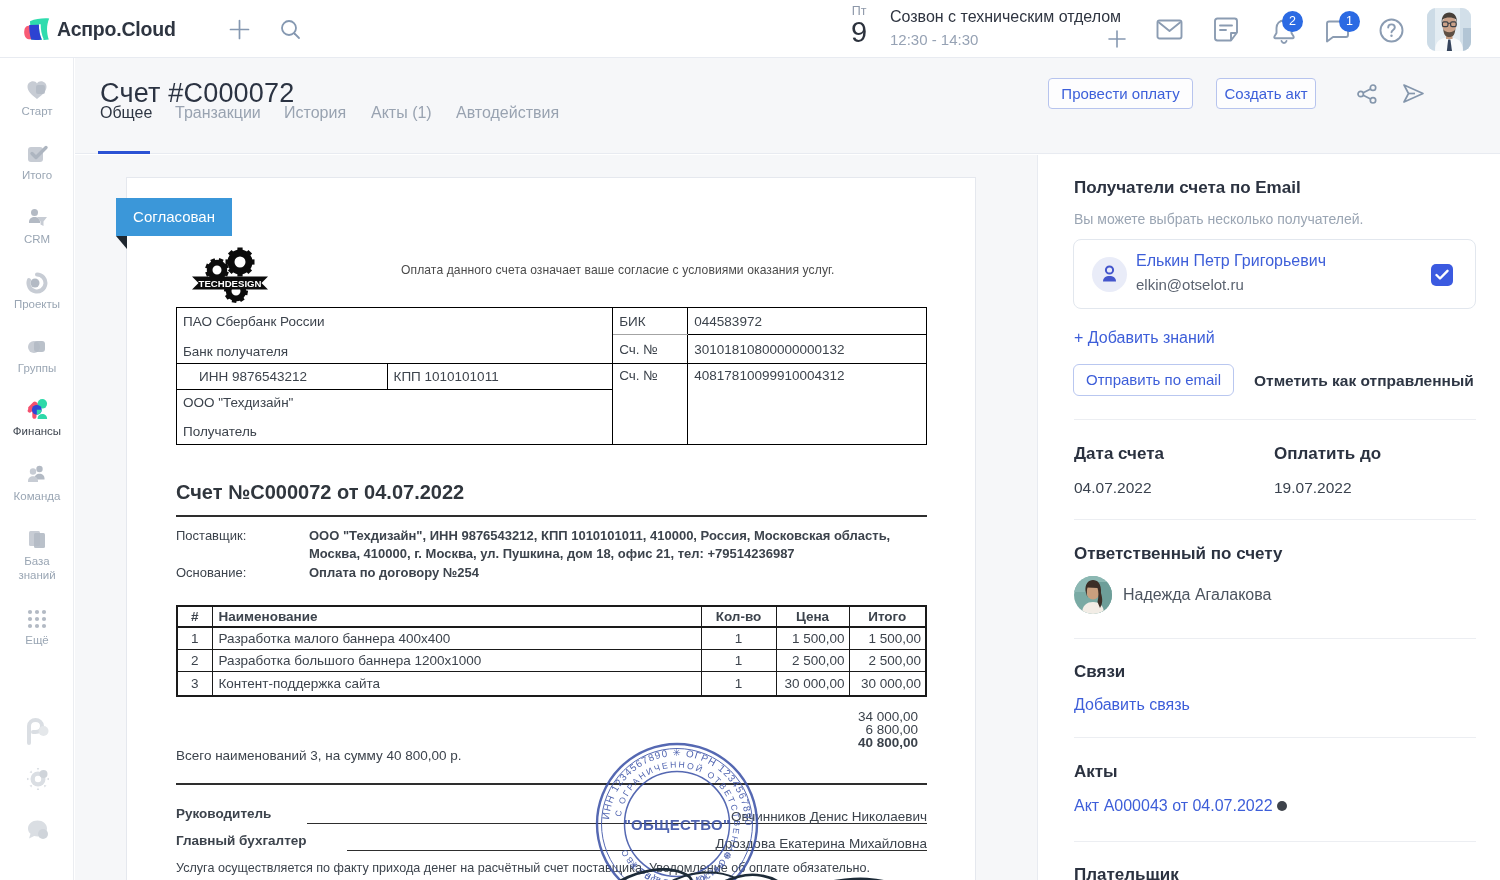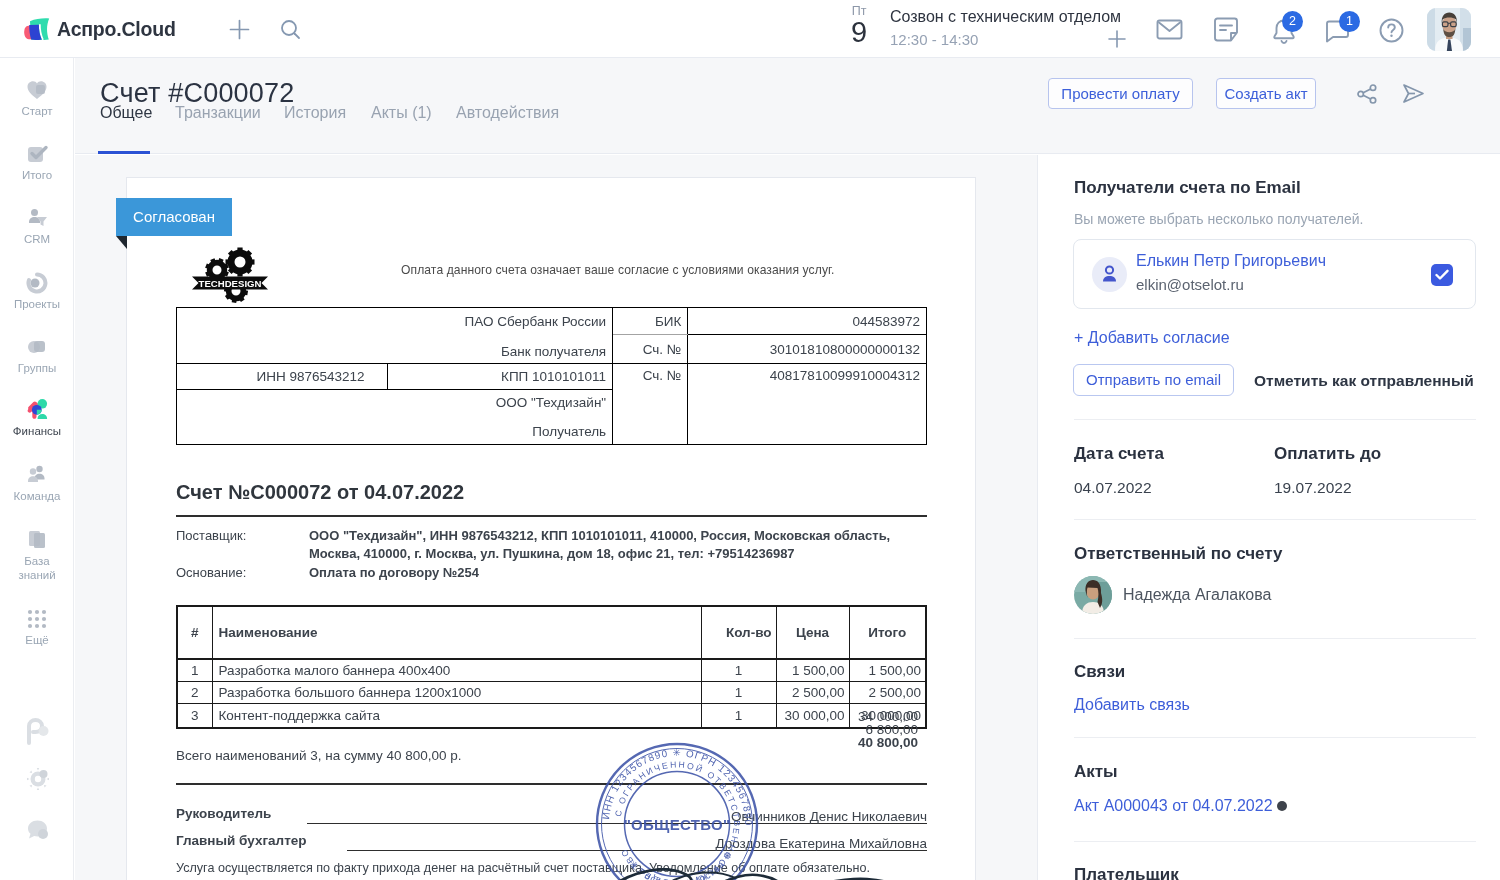--- a/index.html
+++ b/index.html
@@ -286,21 +286,21 @@
               </g>
             </g>
         </g>
         <path d="M3 31.5 L9.5 38 L3 44.5 L79 44.5 L72.5 38 L79 31.5 Z"></path>
       </g>
       <text x="41" y="41.5" text-anchor="middle" font-family="Liberation Sans, sans-serif" font-size="9.6" font-weight="bold" fill="#fff">TECHDESIGN</text>
     </svg>
     <div class="abs" style="left:274px; top:85px; white-space:nowrap; font-size:12.1px; letter-spacing:0.1px; color:#4a4a4a;">Оплата данного счета означает ваше согласие с условиями оказания услуг.</div>
 
     <div class="abs" style="left:49px; top:129px;">
-      <table class="doc" style="width:751px; border:1px solid #000; table-layout:fixed; font-size:13.5px;text-align:right;">
+      <table class="doc" style="width:751px; border:1px solid #000; table-layout:fixed; font-size:13.5px;">
           <colgroup>
             <col style="width:210px">
             <col style="width:225px">
             <col style="width:75px">
             <col style="width:238px">
           </colgroup>
         <tbody>
             <tr style="height:27px;">
           <td colspan="2" style="border-right:1px solid #000; padding:0 6px;">ПАО Сбербанк России</td>
           <td style="border-right:1px solid #000; border-bottom:1px solid #a3a3a3; padding:0 6px;">БИК</td>
@@ -347,21 +347,21 @@
       </tbody>
         </table>
     </div>
 
     <div class="abs" style="left:49px; top:427px;">
       <table class="doc" style="width:751px; border:2px solid #1a1a1a; table-layout:fixed; font-size:13.5px;">
         <tbody>
             <tr style="font-weight:bold;">
           <td style="width:35px; border-right:1px solid #1a1a1a; border-bottom:2px solid #1a1a1a; text-align:center; padding:2px 4px;">#</td>
           <td style="width:489px; border-right:1px solid #1a1a1a; border-bottom:2px solid #1a1a1a; padding:2px 6px;">Наименование</td>
-          <td style="width:75px; border-right:1px solid #1a1a1a; border-bottom:2px solid #1a1a1a; text-align:right; padding:18px 4px;">Кол-во</td>
+          <td style="width:75px; border-right:1px solid #1a1a1a; border-bottom:2px solid #1a1a1a; text-align:center; padding:2px 4px;">Кол-во</td>
           <td style="width:73px; border-right:1px solid #1a1a1a; border-bottom:2px solid #1a1a1a; text-align:center; padding:2px 4px;">Цена</td>
           <td style="border-bottom:2px solid #1a1a1a; text-align:center; padding:2px 4px;">Итого</td>
         </tr>
         <tr>
           <td style="border-right:1px solid #1a1a1a; border-bottom:1px solid #1a1a1a; text-align:center; padding:3px 4px;">1</td>
           <td style="border-right:1px solid #1a1a1a; border-bottom:1px solid #1a1a1a; padding:3px 6px;">Разработка малого баннера 400х400</td>
           <td style="border-right:1px solid #1a1a1a; border-bottom:1px solid #1a1a1a; text-align:center; padding:3px 4px;">1</td>
           <td style="border-right:1px solid #1a1a1a; border-bottom:1px solid #1a1a1a; text-align:right; padding:3px 4px;">1 500,00</td>
           <td style="border-bottom:1px solid #1a1a1a; text-align:right; padding:3px 4px;">1 500,00</td>
         </tr>
@@ -432,21 +432,21 @@
       </svg>
     </div>
     <div class="abs blue" style="left:62px; top:12px; font-size:16px;">Елькин Петр Григорьевич</div>
     <div class="abs" style="left:62px; top:36px; font-size:15px; color:#5b6370;">elkin@otselot.ru</div>
     <div class="abs" style="left:357px; top:24px; width:22px; height:22px; border-radius:5px; background:#3b5ae0;">
       <svg style="position:absolute; left:4px; top:5px;" width="14" height="12" viewBox="0 0 14 12" fill="none" stroke="#fff" stroke-width="2.4" stroke-linecap="round" stroke-linejoin="round">
           <path d="M1.5 6 L5 9.5 L12.5 1.8"></path>
         </svg>
     </div>
   </div>
-  <div class="abs blue" style="left:36px; top:174px; font-size:16px;">+ Добавить согласие</div>
+  <div class="abs blue" style="left:36px; top:174px; font-size:16px;">+ Добавить знаний</div>
   <div class="abs" style="left:35px; top:209px; width:161px; height:32px; border:1px solid #b9c7f0; border-radius:6px; background:#fff; color:#3d5ed9; font-size:15px; line-height:30px; text-align:center;">Отправить по email</div>
   <div class="abs" style="left:216px; top:217px; font-size:15.5px; color:#2e3644;font-weight:bold;">Отметить как отправленный</div>
   <div class="divider" style="top:264px;"></div>
   <div class="abs rp-h" style="left:36px; top:289px;">Дата счета</div>
   <div class="abs rp-h" style="left:236px; top:289px;">Оплатить до</div>
   <div class="abs" style="left:36px; top:324px; font-size:15.5px; color:#3a424e;">04.07.2022</div>
   <div class="abs" style="left:236px; top:324px; font-size:15.5px; color:#3a424e;">19.07.2022</div>
   <div class="divider" style="top:364px;"></div>
   <div class="abs rp-h" style="left:36px; top:389px;">Ответственный по счету</div>
   <div class="abs" style="left:36px; top:421px; width:38px; height:38px; border-radius:50%; overflow:hidden;">

